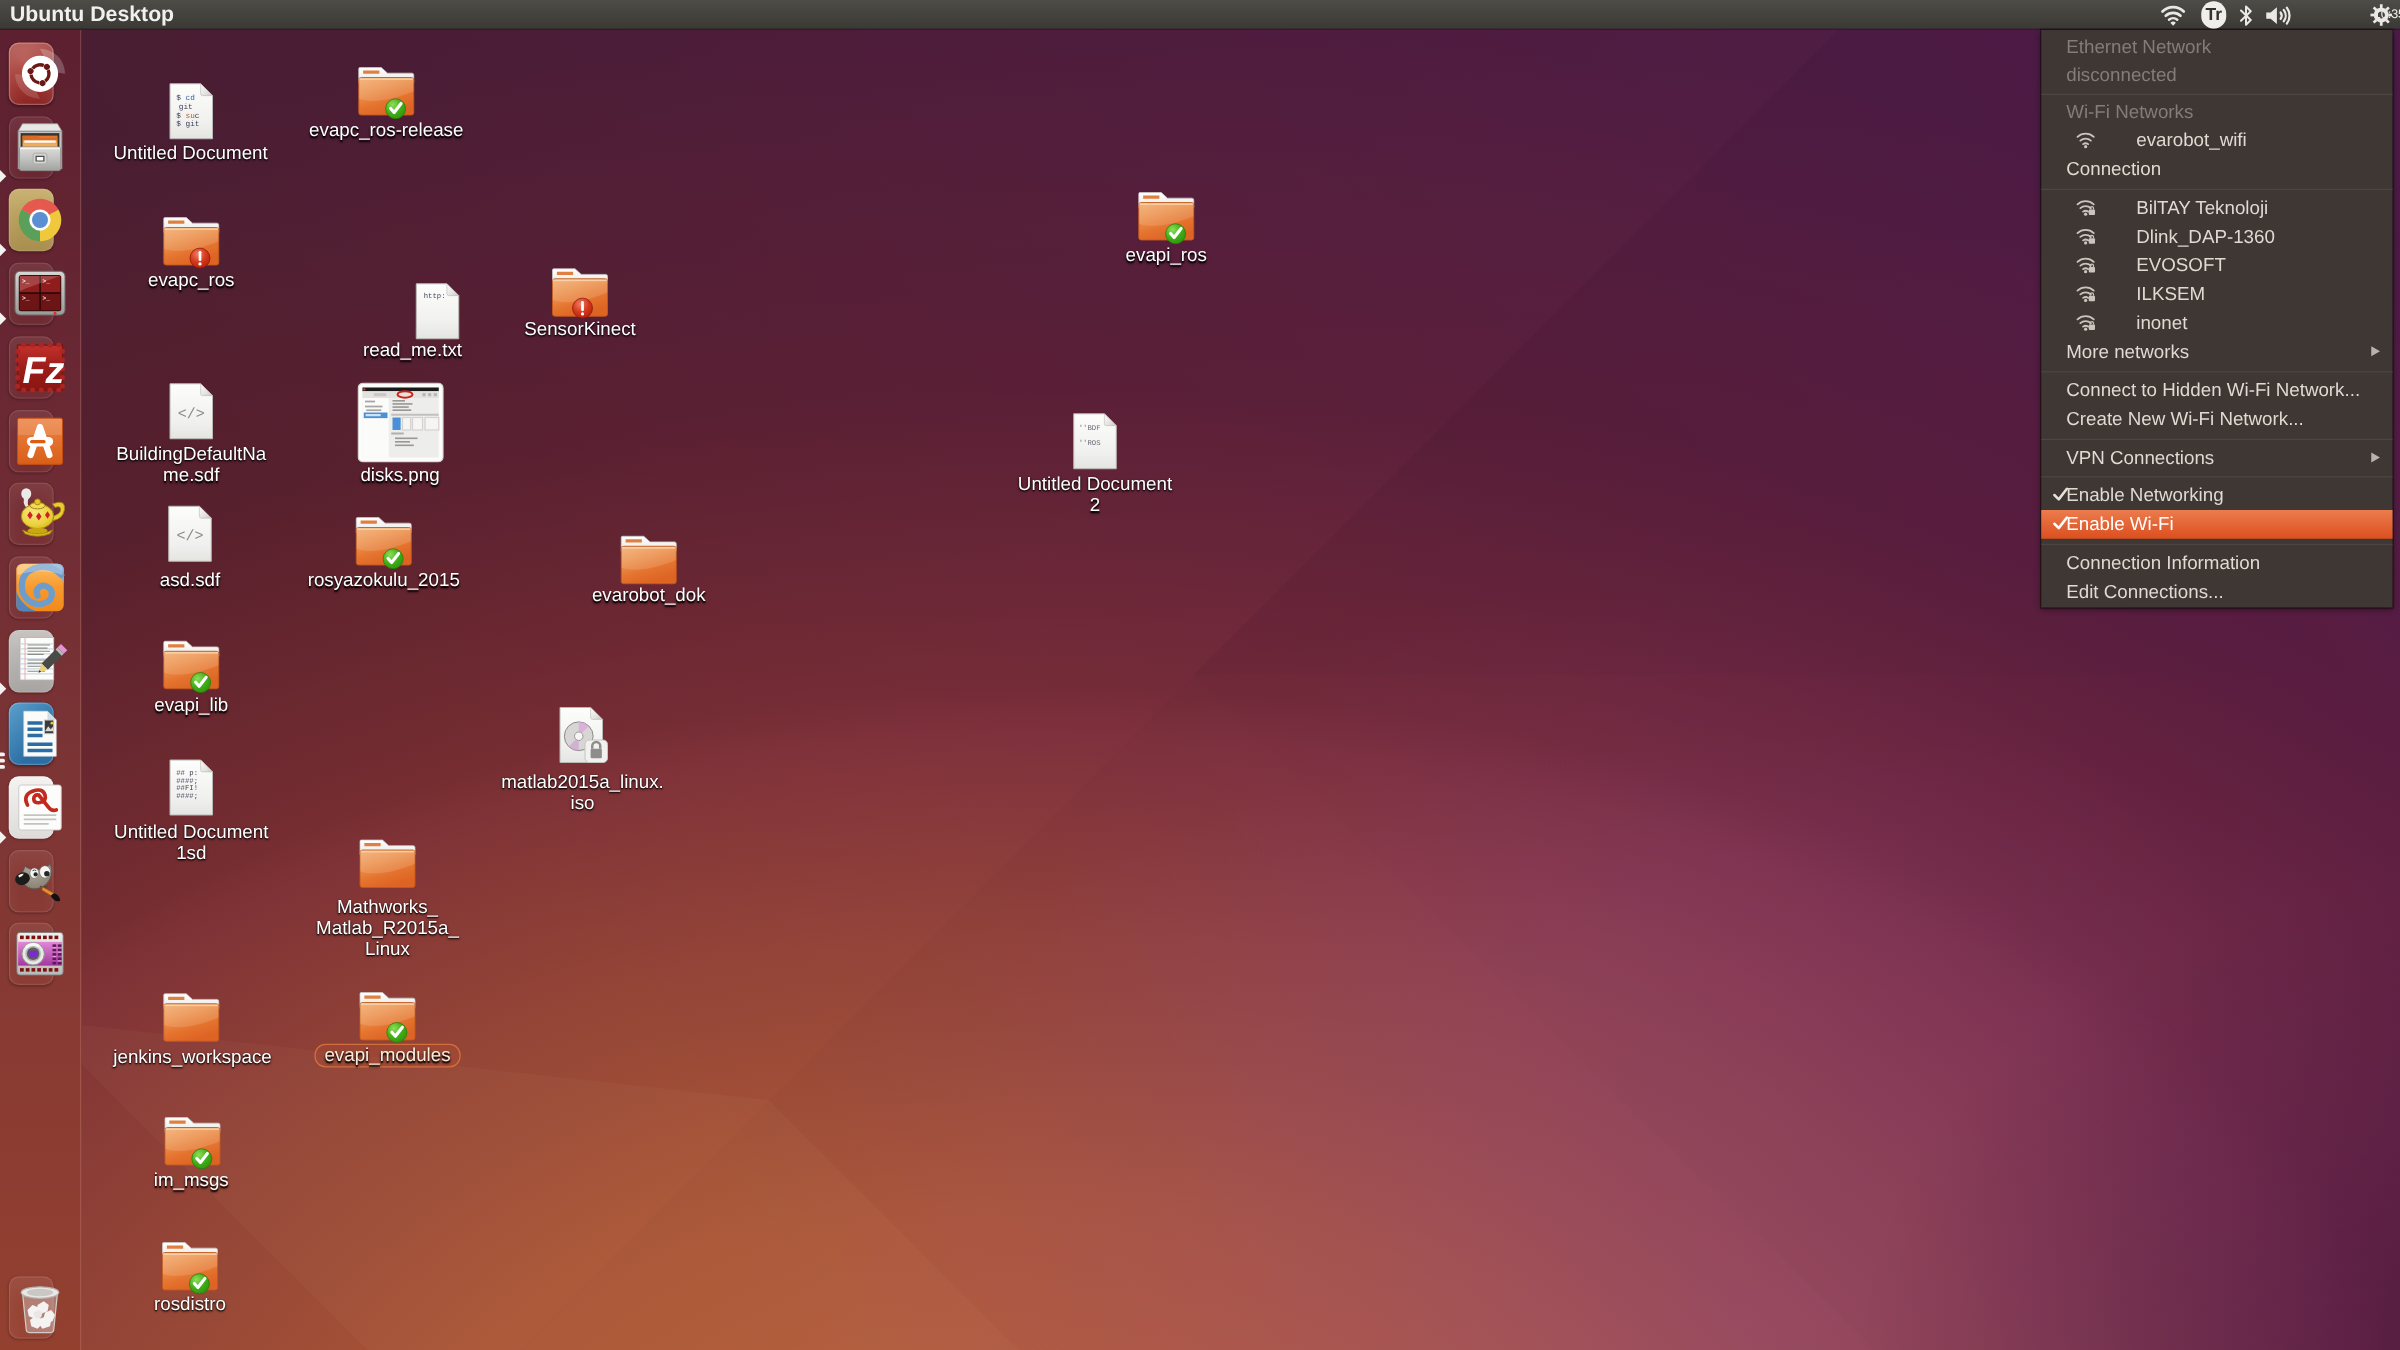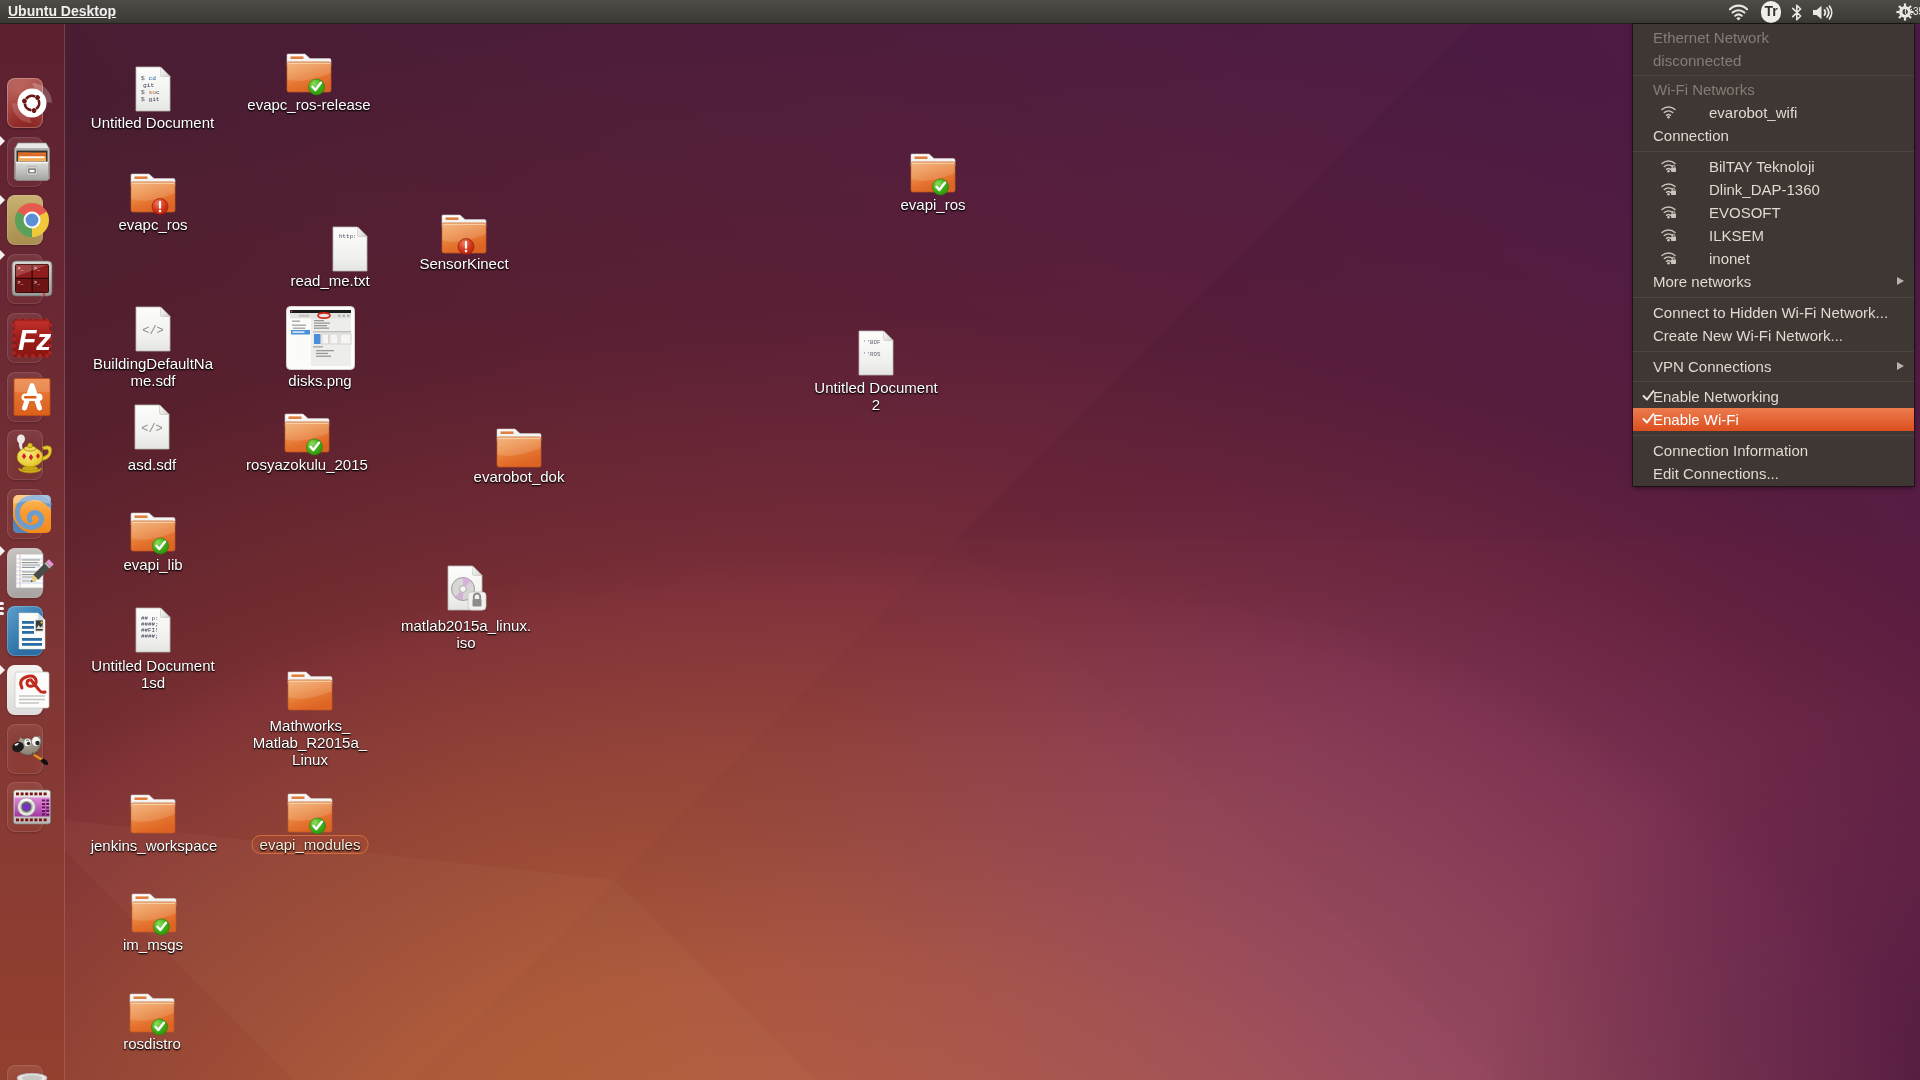--- a/index.html
+++ b/index.html
@@ -20,35 +20,34 @@
 #f2 { background:rgba(25,5,30,0.035); clip-path:polygon(955px 540px, 1920px 540px, 1920px 1080px, 1500px 1080px); }
 #f3 { background:rgba(25,5,30,0.018); clip-path:polygon(955px 540px, 1500px 1080px, 415px 1080px); }
 #f4 { background:rgba(255,220,180,0.035); clip-path:polygon(65px 851px, 294px 1080px, 815px 1080px, 615px 880px, 65px 820px); }
 
 #panel {
   position:absolute; left:0; top:0; width:1920px; height:24px;
   background:linear-gradient(#4d4c46, #3a3934);
   border-bottom:1px solid #232220;
   color:#f1f0ee; z-index:50;
 }
-#panel .title { position:absolute; left:8px; top:0; line-height:23px; font-size:14px; font-weight:bold;text-decoration:underline; }
+#panel .title { position:absolute; left:8px; top:0; line-height:23px; font-size:17px; font-weight:bold; }
 #panel .clock { position:absolute; left:1899px; top:0; line-height:23px; font-size:10px; }
 .tray { position:absolute; top:0; }
 
 #launcher {
   position:absolute; left:0; top:24px; width:65px; height:1056px;
   background:linear-gradient(#5c2030, #682733 25%, #783235 50%, #883a33 75%, #93402f 100%);
   border-right:1px solid rgba(226,178,160,0.22);
   z-index:40;
 }
 .tile {
   position:absolute; left:7px; width:36px; height:50px; border-radius:8px;
   background:rgba(190,90,70,0.10);
   box-shadow:inset 0 0 0 1px rgba(255,255,255,0.11), inset 0 10px 14px rgba(255,255,255,0.07), 0 1px 2px rgba(0,0,0,0.22);
-  margin-top:44px;
 }
 .tile svg { position:absolute; left:3px; top:3px; }
 .arrow { position:absolute; left:0; width:0; height:0; border-left:5px solid #f4f2f0; border-top:5px solid transparent; border-bottom:5px solid transparent; }
 .pip { position:absolute; left:0; width:4px; height:3px; background:#f4f2f0; border-radius:0 2px 2px 0; }
 
 .dicon { position:absolute; z-index:10; }
 .dlabel {
   position:absolute; z-index:11; font-size:15px; line-height:17px; color:#ffffff; text-align:center;
   text-shadow:0 1px 2px rgba(0,0,0,0.95), 0 1px 1px rgba(0,0,0,0.8);
   white-space:nowrap;

